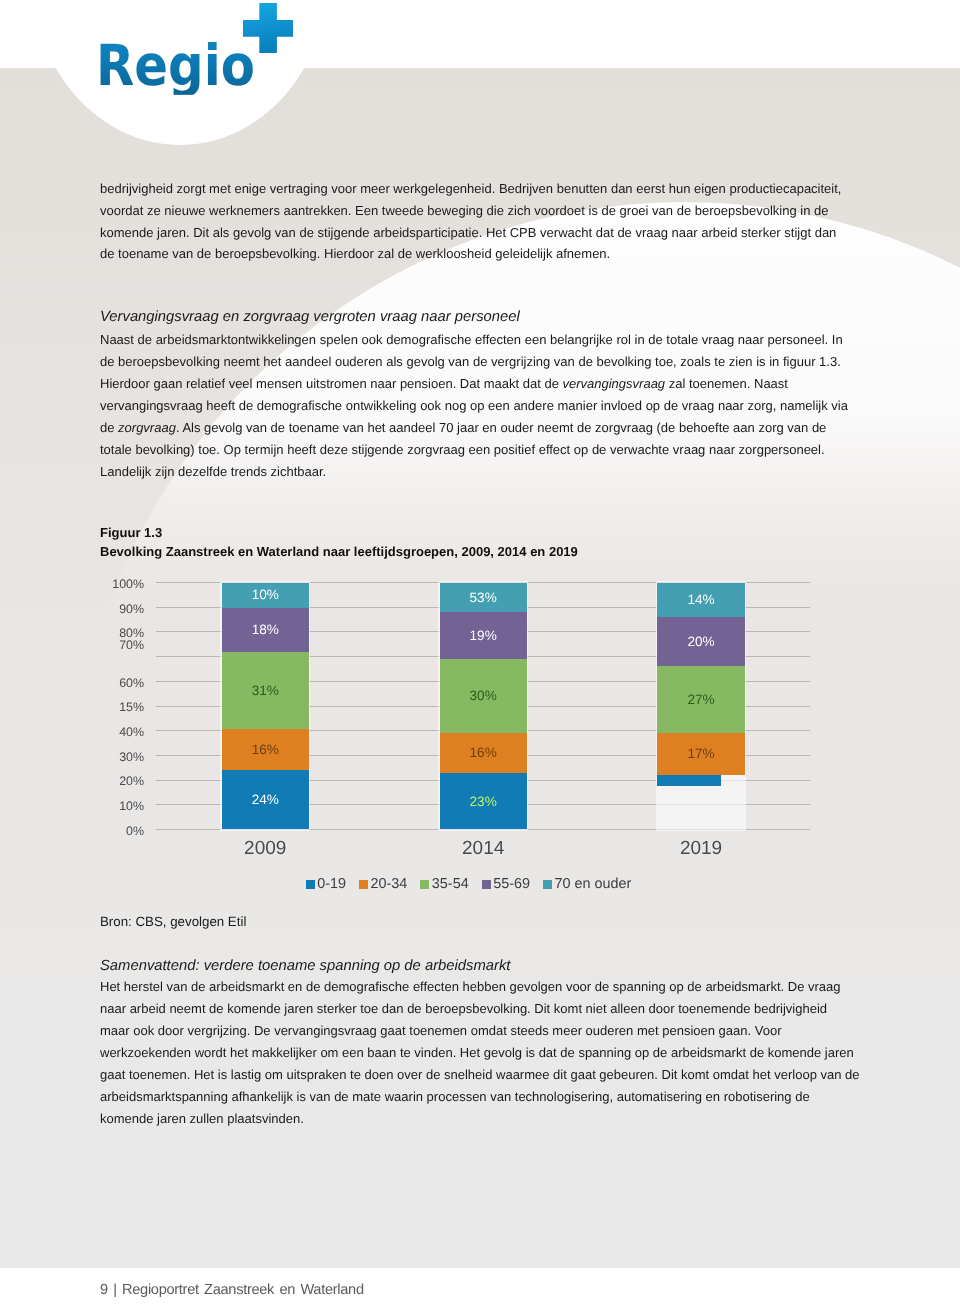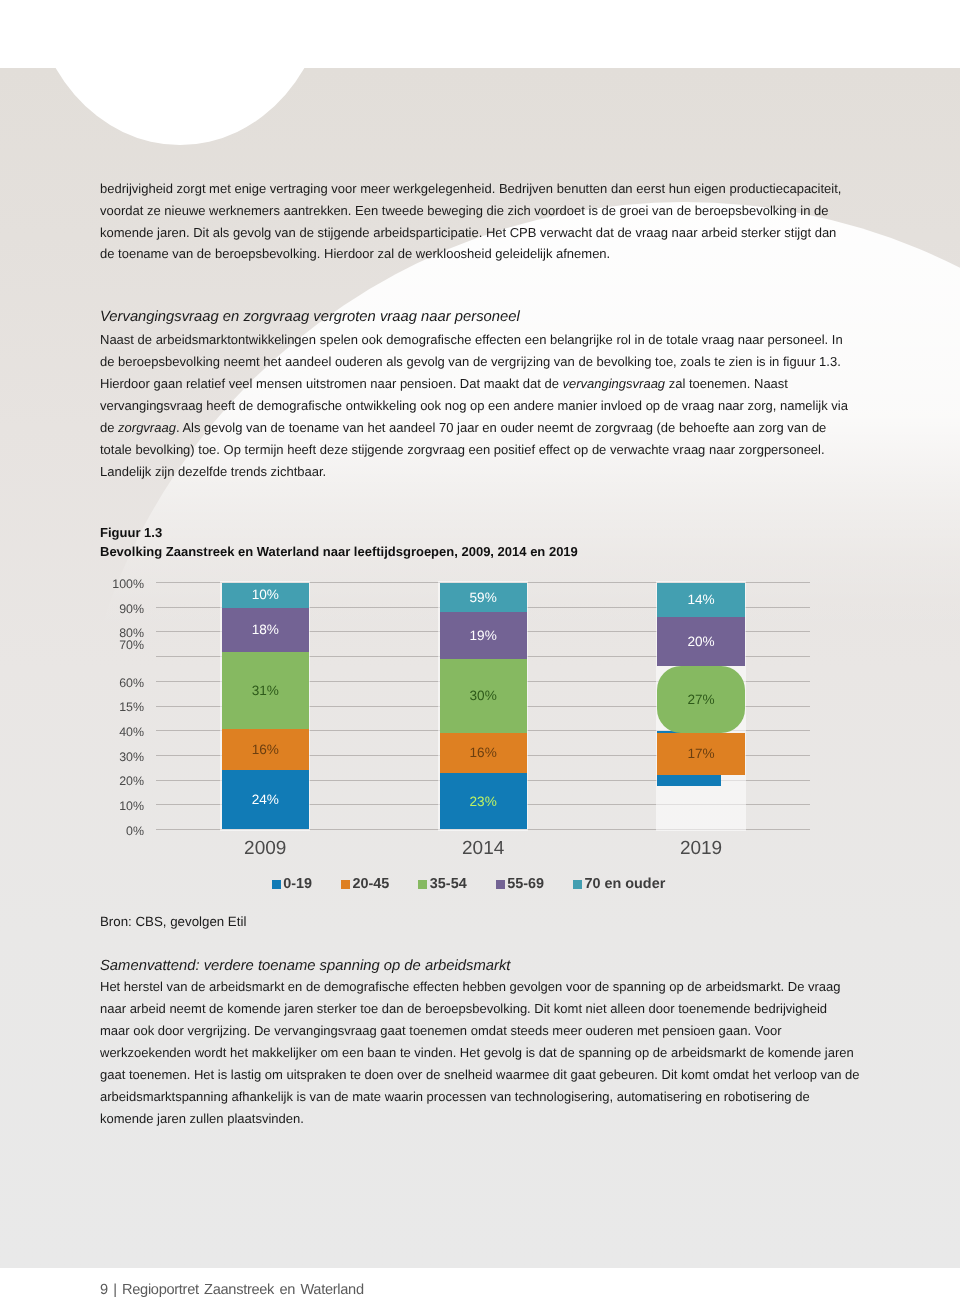--- a/index.html
+++ b/index.html
@@ -52,38 +52,51 @@
 
   
   .chart{position:absolute;left:0;top:0;}
   .ytick{position:absolute;font-family:"Liberation Sans",sans-serif;font-size:12.4px;color:#4a4a4a;
       text-align:right;width:60px;line-height:12.4px;}
   .xtick{position:absolute;font-family:"Liberation Sans",sans-serif;font-size:19px;color:#4a4a4a;
       text-align:center;width:140px;line-height:14.4px;}
   .gl{position:absolute;height:1px;background:#bbb7b5;}
   .seg{position:absolute;display:flex;align-items:center;justify-content:center;
       font-family:"Liberation Sans",sans-serif;font-size:13.6px;line-height:1;}
-  .legend{position:absolute;display:flex;gap:16px;font-weight:bold;}
+  .legend{position:absolute;display:flex;gap:0;}
   .lg-item{display:flex;align-items:center;margin-right:13px;}
   .lg-sw{width:9px;height:9px;margin-right:2.5px;}
   .lg-tx{font-family:"Liberation Sans",sans-serif;font-size:14.4px;color:#3d3d3d;line-height:14.4px;}
 
   .footer-txt{position:absolute;left:100px;top:1282px;font-family:"Liberation Sans",sans-serif;
        font-size:14.6px;color:#5b5b5b;letter-spacing:-0.3px;word-spacing:1.6px;}
 </style>
 </head>
 <body>
 
 <div class="page">
 
   <div class="bg-band"></div>
   <div class="bg-white-circle"></div>
   <div class="bg-logo-circle"></div>
   <div class="bg-footer"></div>
 
+  <div class="logo">
+    <div class="logo-word" style="background-image: linear-gradient(rgb(19, 133, 194) 0%, rgb(13, 126, 186) 28%, rgb(10, 101, 150) 100%);">Regio</div>
+    <svg class="logo-plus" width="50.4" height="50.5" viewBox="0 0 50.4 50.5">
+      <defs>
+          <linearGradient id="plusgrad" x1="0" y1="0" x2="0.25" y2="1">
+        <stop offset="0" stop-color="#14A9E4"></stop>
+            <stop offset="0.45" stop-color="#1196D2"></stop>
+        <stop offset="1" stop-color="#0880BC"></stop>
+          </linearGradient>
+        </defs>
+      <path d="M16.3 0 H33.9 V16.9 H50.4 V33.7 H33.9 V50.5 H16.3 V33.7 H0 V16.9 H16.3 Z" fill="url(#plusgrad)"></path>
+    </svg>
+  </div>
 
   <p class="t" id="p1" style="top:177.7px;">bedrijvigheid zorgt met enige vertraging voor meer werkgelegenheid. Bedrijven benutten dan eerst hun eigen productiecapaciteit, voordat ze nieuwe werknemers aantrekken. Een tweede beweging die zich voordoet is de groei van de beroepsbevolking in de komende jaren. Dit als gevolg van de stijgende arbeidsparticipatie. Het CPB verwacht dat de vraag naar arbeid sterker stijgt dan de toename van de beroepsbevolking. Hierdoor zal de werkloosheid geleidelijk afnemen.</p>
 
   <h4 class="sub" style="top:307.3px;">Vervangingsvraag en zorgvraag vergroten vraag naar personeel</h4>
 
   <p class="t" id="p2" style="top:329.3px;"><span>Naast de arbeidsmarktontwikkelingen spelen ook demografische effecten een belangrijke rol in de totale vraag naar personeel. In de beroepsbevolking neemt het aandeel ouderen als gevolg van de vergrijzing van de bevolking toe, zoals te zien is in figuur 1.3. Hierdoor gaan relatief veel mensen uitstromen naar pensioen. Dat maakt dat de </span><span class="ital">vervangingsvraag</span><span> zal toenemen. Naast vervangingsvraag heeft de demografische ontwikkeling ook nog op een andere manier invloed op de vraag naar zorg, namelijk via de </span><span class="ital">zorgvraag</span><span>. Als gevolg van de toename van het aandeel 70 jaar en ouder neemt de zorgvraag (de behoefte aan zorg van de totale bevolking) toe. Op termijn heeft deze stijgende zorgvraag een positief effect op de verwachte vraag naar zorgpersoneel. Landelijk zijn dezelfde trends zichtbaar.</span></p>
 
   <div class="figcap" style="top:523.8px;">Figuur 1.3</div>
   <div class="figcap" style="top:542.6px;">Bevolking Zaanstreek en Waterland naar leeftijdsgroepen, 2009, 2014 en 2019</div>
 
@@ -115,37 +128,37 @@
       <div class="seg" style="left: 221.6px; top: 729.465px; width: 87.3px; height: 40.508px; background: rgb(222, 128, 34); color: rgb(106, 62, 16);">16%</div>
       <div class="seg" style="left: 221.6px; top: 651.66px; width: 87.3px; height: 77.805px; background: rgb(134, 185, 97); color: rgb(46, 90, 26);">31%</div>
       <div class="seg" style="left: 221.6px; top: 607.941px; width: 87.3px; height: 43.719px; background: rgb(115, 99, 148); color: rgb(255, 255, 255);">18%</div>
       <div class="seg" style="left: 221.6px; top: 582.5px; width: 87.3px; height: 25.441px; background: rgb(67, 159, 177); color: rgb(255, 255, 255);">10%</div>
       <div class="xtick" style="left: 195.25px; top: 842.3px;">2009</div>
       <div style="position: absolute; background: rgba(255, 255, 255, 0.55); left: 438.2px; top: 581.2px; width: 89.9px; height: 249.6px;"></div>
       <div class="seg" style="left: 439.5px; top: 773.184px; width: 87.3px; height: 56.316px; background: rgb(17, 123, 182); color: #bef264;">23%</div>
       <div class="seg" style="left: 439.5px; top: 732.923px; width: 87.3px; height: 40.261px; background: rgb(222, 128, 34); color: rgb(106, 62, 16);">16%</div>
       <div class="seg" style="left: 439.5px; top: 659.07px; width: 87.3px; height: 73.853px; background: rgb(134, 185, 97); color: rgb(46, 90, 26);">30%</div>
       <div class="seg" style="left: 439.5px; top: 612.387px; width: 87.3px; height: 46.683px; background: rgb(115, 99, 148); color: rgb(255, 255, 255);">19%</div>
-      <div class="seg" style="left: 439.5px; top: 582.5px; width: 87.3px; height: 29.887px; background: rgb(67, 159, 177); color: rgb(255, 255, 255);">59%</div>
+      <div class="seg" style="left: 439.5px; top: 582.5px; width: 87.3px; height: 29.887px; background: rgb(67, 159, 177); color: rgb(255, 255, 255);">53%</div>
       <div class="xtick" style="left: 413.15px; top: 842.3px;">2014</div>
       <div style="position: absolute; background: rgba(255, 255, 255, 0.55); left: 656.1px; top: 581.2px; width: 89.9px; height: 249.6px;"></div>
       <div class="seg" style="left: 657.4px; top: 731px; width: 64px; height: 54.587px; background: rgb(17, 123, 182); color: #fde047;">22%</div>
       <div class="seg" style="left: 657.4px; top: 732.923px; width: 87.3px; height: 41.99px; background: rgb(222, 128, 34); color: rgb(106, 62, 16);">17%</div>
-      <div class="seg" style="left: 657.4px; top: 666.48px; width: 87.3px; height: 66.443px; background: rgb(134, 185, 97); color: rgb(46, 90, 26); border-radius: 24px;">27%</div>
+      <div class="seg" style="left: 657.4px; top: 666.48px; width: 87.3px; height: 66.443px; background: rgb(134, 185, 97); color: rgb(46, 90, 26);">27%</div>
       <div class="seg" style="left: 657.4px; top: 617.08px; width: 87.3px; height: 49.4px; background: rgb(115, 99, 148); color: rgb(255, 255, 255);">20%</div>
       <div class="seg" style="left: 657.4px; top: 582.5px; width: 87.3px; height: 34.58px; background: rgb(67, 159, 177); color: rgb(255, 255, 255);">14%</div>
       <div class="xtick" style="left: 631.05px; top: 842.3px;">2019</div>
       <div class="legend" style="top: 877px; left: 0px; width: 950px; justify-content: center;">
         <div class="lg-item">
           <span class="lg-sw" style="background: rgb(17, 123, 182);"></span>
           <span class="lg-tx">0-19</span>
         </div>
         <div class="lg-item">
           <span class="lg-sw" style="background: rgb(222, 128, 34);"></span>
-          <span class="lg-tx">20-45</span>
+          <span class="lg-tx">20-34</span>
         </div>
         <div class="lg-item">
           <span class="lg-sw" style="background: rgb(134, 185, 97);"></span>
           <span class="lg-tx">35-54</span>
         </div>
         <div class="lg-item">
           <span class="lg-sw" style="background: rgb(115, 99, 148);"></span>
           <span class="lg-tx">55-69</span>
         </div>
         <div class="lg-item">

